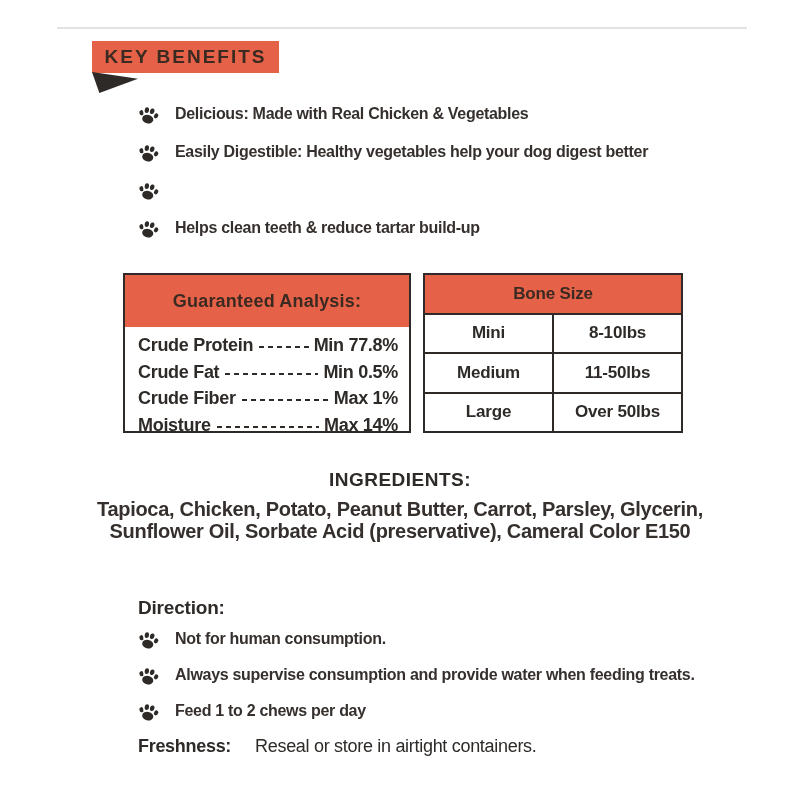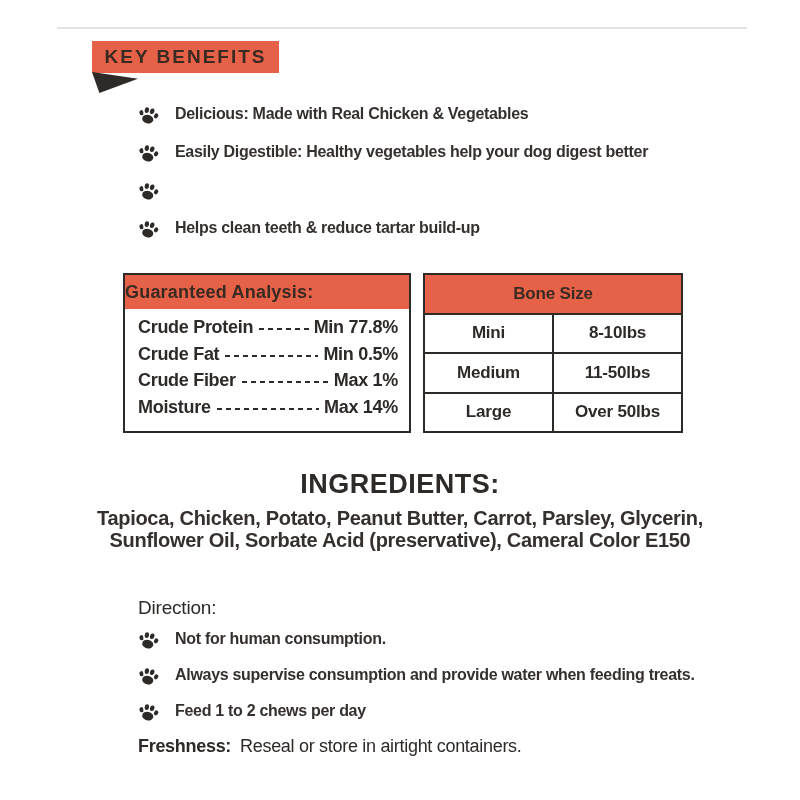--- a/index.html
+++ b/index.html
@@ -54,22 +54,22 @@
   .benefits {
     position: absolute; left: 138px; top: 105px;
     display: flex; flex-direction: column; gap: 16px;
   }
   
   .analysis {
     position: absolute; left: 123px; top: 273px; width: 288px; height: 160px;
     border: 2px solid var(--border); background: #fff;
   }
   .a-head {
-    height: 34px; background: var(--accent);
-    display: flex; align-items: center; justify-content: flex-start;
+    height: 52px; background: var(--accent);
+    display: flex; align-items: center; justify-content: center;
   }
   .a-head span { font-size: 18px; font-weight: bold; color: var(--banner-text); letter-spacing: 0.2px; }
   .a-body {
     height: 118px; padding: 8px 11px 9px 13px;
     display: flex; flex-direction: column; justify-content: space-between;
   }
   .a-row { display: flex; align-items: center; font-size: 18px; font-weight: 700; letter-spacing: -0.3px; }
   .a-row .leader {
     flex: 1; height: 2px; margin: 3px 5px 0 6px; align-self: center;
     background: repeating-linear-gradient(90deg, var(--ink) 0 5px, transparent 5px 9px);
@@ -86,32 +86,32 @@
   .s-row + .s-row { border-top: 2px solid var(--border); }
   .s-head { background: var(--accent); }
   .s-cell {
     flex: 1; display: flex; align-items: center; justify-content: center;
     font-size: 17px; font-weight: bold; letter-spacing: -0.2px;
   }
   .s-cell + .s-cell { border-left: 2px solid var(--border); }
   .s-head .s-cell { color: var(--banner-text); }
   
   .ingredients { position: absolute; left: 0; top: 469px; width: 800px; text-align: center; }
-  .ing-title { font-size: 27px; font-weight: bold; letter-spacing: 0.5px; }
+  .ing-title { font-size: 19px; font-weight: bold; letter-spacing: 0.5px; }
   .ing-lines { margin-top: 7px; font-size: 20px; font-weight: 700; letter-spacing: -0.3px; line-height: 22px; color: #35302d; }
   
   .direction { position: absolute; left: 138px; top: 597px; }
-  .dir-title { font-size: 19px; font-weight: normal; letter-spacing: -0.2px; margin-bottom: 11px; }
+  .dir-title { font-size: 19px; font-weight: bold; letter-spacing: -0.2px; margin-bottom: 11px; }
   .dir-items { display: flex; flex-direction: column; gap: 14px; }
   
   .freshness {
     position: absolute; left: 138px; top: 736px;
     font-size: 18px; letter-spacing: -0.3px; white-space: nowrap;
   }
-  .fresh-label { font-weight: bold; margin-right: 9px; }
+  .fresh-label { font-weight: bold; margin-right: 24px; }
 </style>
 </head>
 <body>
 
 <svg width="0" height="0" style="position:absolute">
   <defs>
     <g id="paw-shape" fill="currentColor">
       <ellipse cx="12" cy="16.2" rx="6.4" ry="4.9"></ellipse>
       <ellipse cx="3.4" cy="10.6" rx="2.3" ry="3" transform="rotate(-22 3.4 10.6)"></ellipse>
       <ellipse cx="8.9" cy="6.4" rx="2.5" ry="3.2" transform="rotate(-7 8.9 6.4)"></ellipse>

